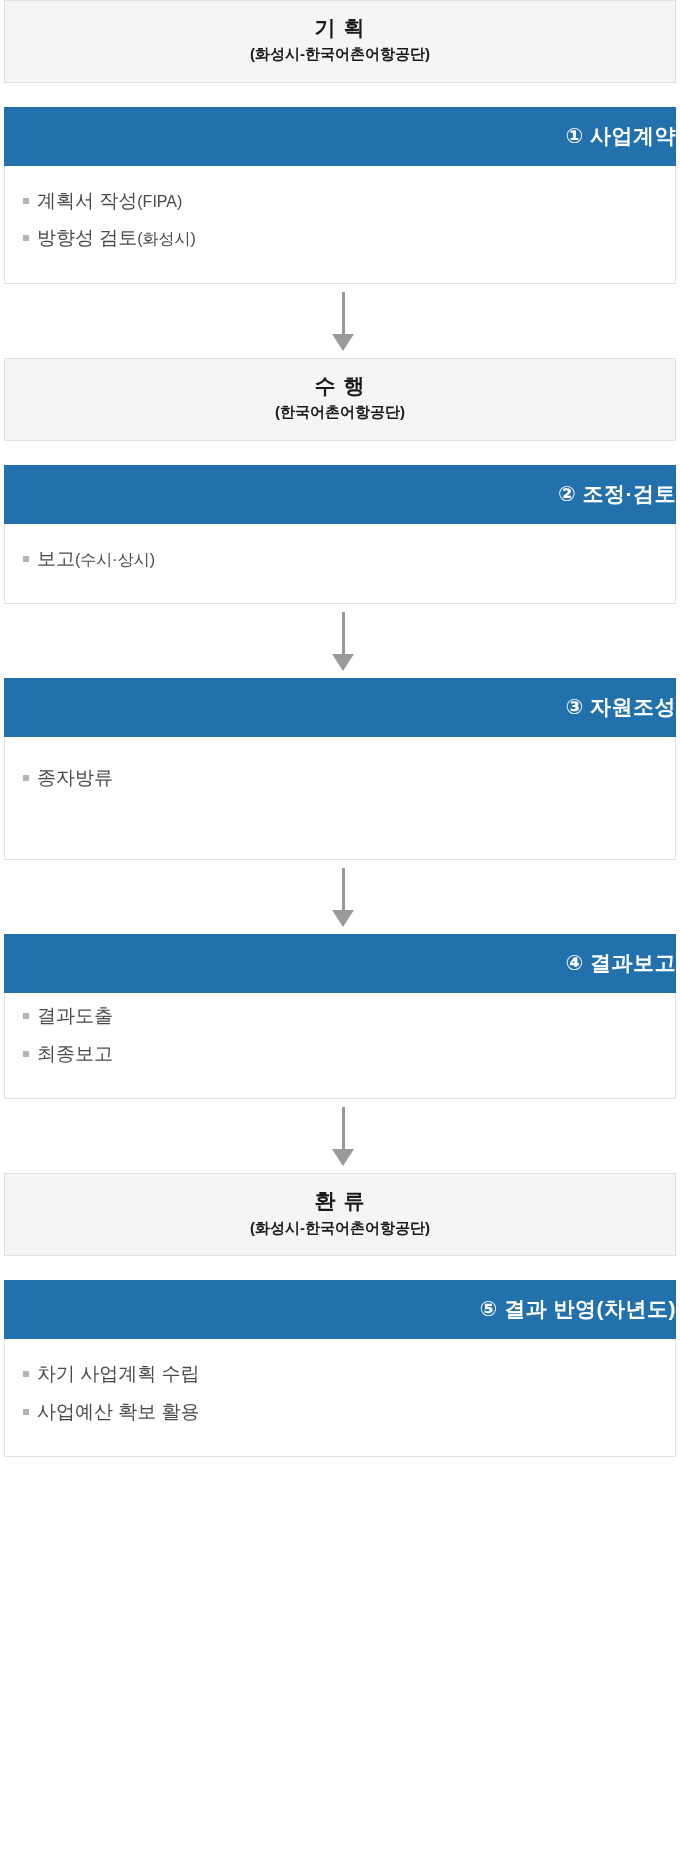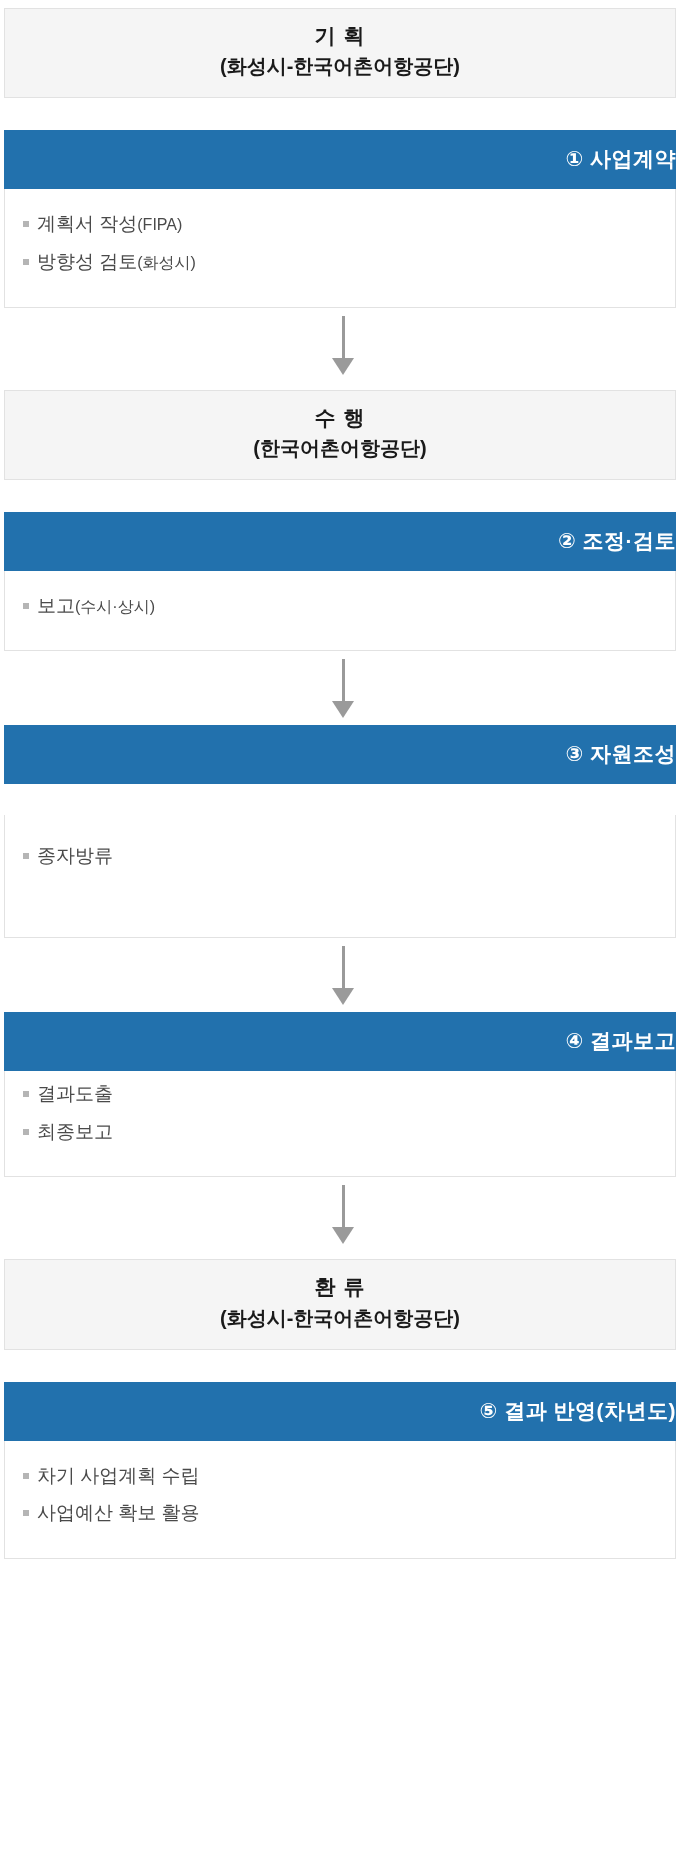--- a/index.html
+++ b/index.html
@@ -15,36 +15,36 @@
     overflow: hidden;
   }
 
   .flow {
     width: 680px;
     box-sizing: border-box;
   }
 
   
   .stage-box {
-    margin: 8px 4px;
+    margin: 0 4px;
     background: #f5f5f5;
     border: 1px solid #e2e2e2;
     box-sizing: border-box;
     padding: 14px 0 16px 0;
     text-align: center;
   }
   .stage-title {
     font-size: 21px;
     font-weight: bold;
     color: #1a1a1a;
     letter-spacing: 1px;
     line-height: 1.25;
   }
   .stage-sub {
-    font-size: 20px;
+    font-size: 15px;
     font-weight: bold;
     color: #1a1a1a;
     line-height: 1.5;
     margin-top: 2px;
   }
 
   
   .step-card {
     margin: 0 4px;
     box-sizing: border-box;
@@ -162,21 +162,21 @@
       </div>
     </div>
     <div class="arrow-wrap">
       <div class="arrow">
         <div class="shaft"></div>
         <div class="head"></div>
       </div>
     </div>
     <div class="step-card">
       <div class="step-header">③ 자원조성</div>
-      <div class="step-body" style="padding-top: 22px; padding-bottom: 62px; margin-top: 31px;">
+      <div class="step-body" style="padding-top: 22px; padding-bottom: 62px;">
         <div class="bullet-row">
           <span class="bullet-marker"></span>
           <span class="bullet-text"><span>종자방류</span></span>
         </div>
       </div>
     </div>
     <div class="arrow-wrap">
       <div class="arrow">
         <div class="shaft"></div>
         <div class="head"></div>

